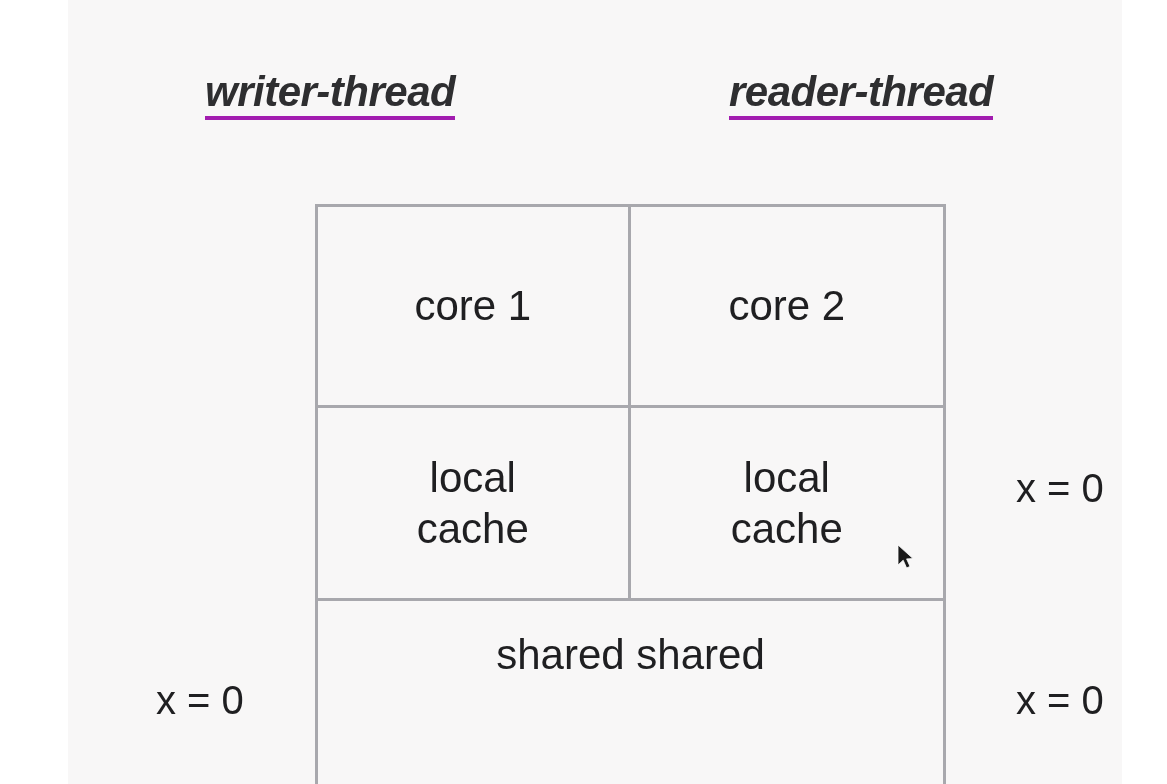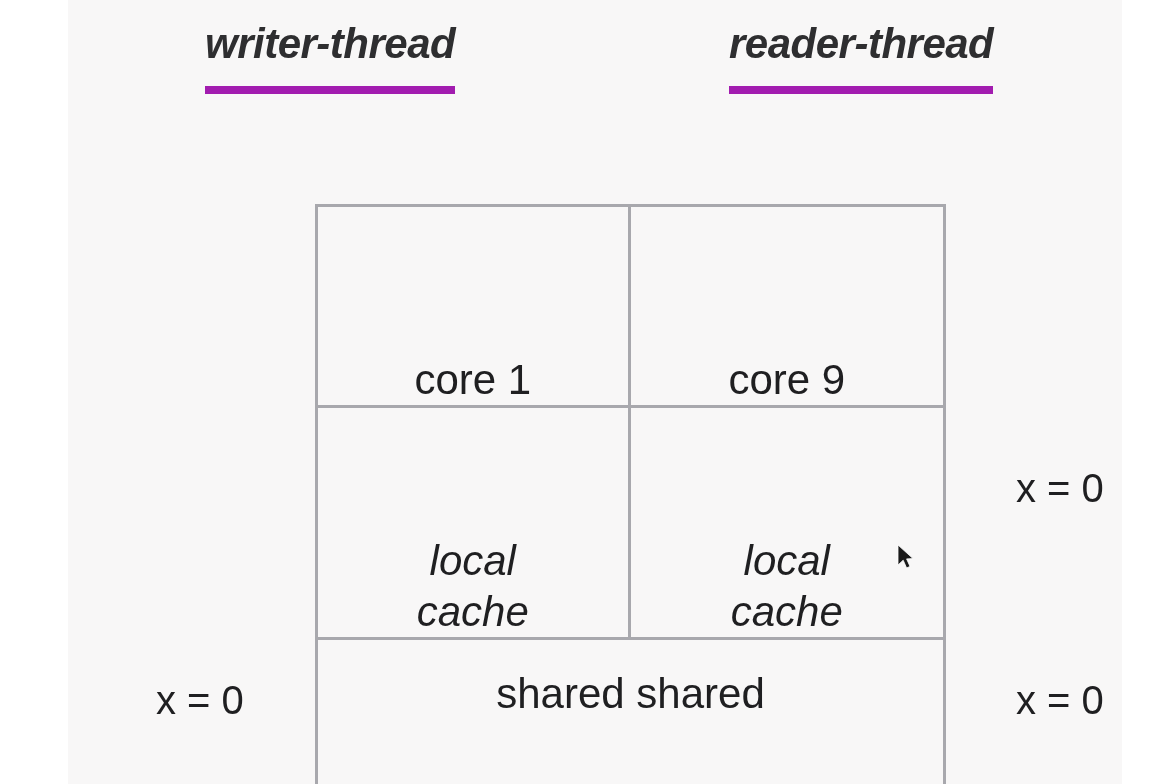--- a/index.html
+++ b/index.html
@@ -29,22 +29,23 @@
   .thread-heading {
     position: absolute;
     font-style: italic;
     font-weight: 700;
     color: #2e2e30;
     white-space: nowrap;
     letter-spacing: -0.5px;
   }
   .thread-heading .hd-text {
     display: inline-block;
-    border-bottom: 8px solid #a21caf;
-    padding-bottom: 18px;
+    border-bottom: 4px solid #a21caf;
+    padding-bottom: 0;
+    margin-top: 48px;
   }
   #writer-heading {
     left: 137px;
     top: 20px;
     font-size: 42px;
   }
   #reader-heading {
     left: 661px;
     top: 20px;
     font-size: 42px;
@@ -65,31 +66,30 @@
   .table-row {
     display: flex;
     box-sizing: border-box;
     width: 100%;
   }
   #row-cores {
     height: 201px;
     border-bottom: 3px solid #a8a8ad;
   }
   #row-local {
-    height: 232px;
+    height: 193px;
     border-bottom: 3px solid #a8a8ad;
-    font-style: italic;
   }
   #row-shared {
     height: 184px;
   }
   .cell {
     flex: 1 1 50%;
     display: flex;
-    align-items: flex-end;
+    align-items: center;
     justify-content: center;
     text-align: center;
     box-sizing: border-box;
     color: #1f1f21;
     font-size: 42px;
     line-height: 1.22;
     background: #f8f7f7;
   }
   .cell.divider-right {
     border-right: 3px solid #a8a8ad;
@@ -142,21 +142,21 @@
       <span class="hd-text">reader-thread</span>
     </div>
 
     <div id="cache-table">
 
       <div class="table-row" id="row-cores">
         <div class="cell divider-right">
           <span class="cell-text">core 1</span>
         </div>
         <div class="cell">
-          <span class="cell-text">core 9</span>
+          <span class="cell-text">core 2</span>
         </div>
       </div>
 
       <div class="table-row" id="row-local">
         <div class="cell divider-right">
           <div>
             <span class="cell-text">local</span>
             <span class="cell-text">cache</span>
           </div>
         </div>

